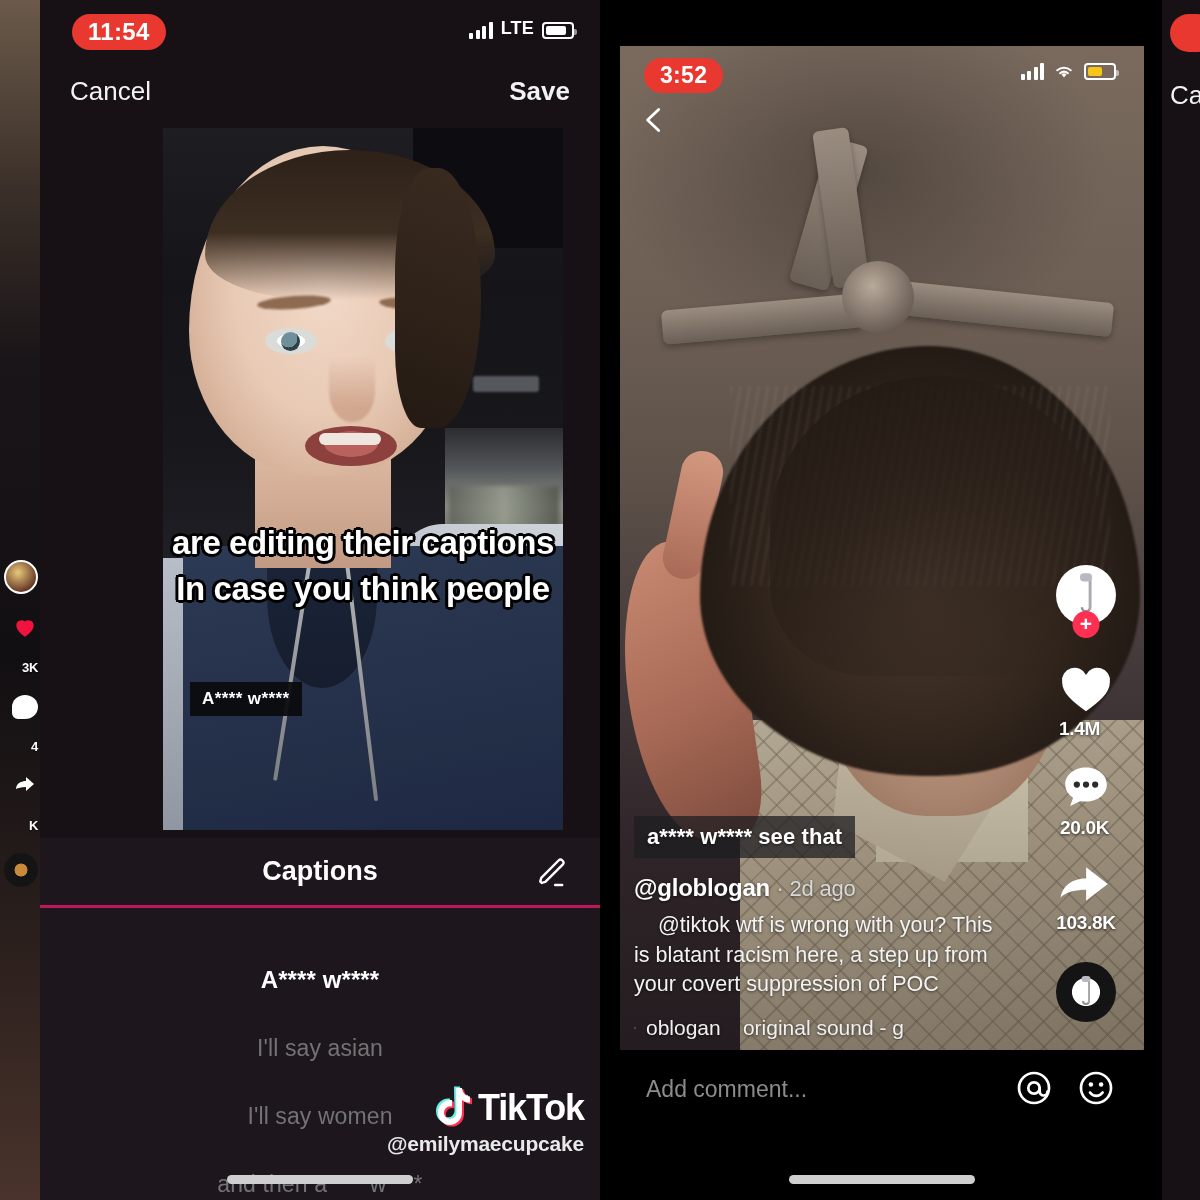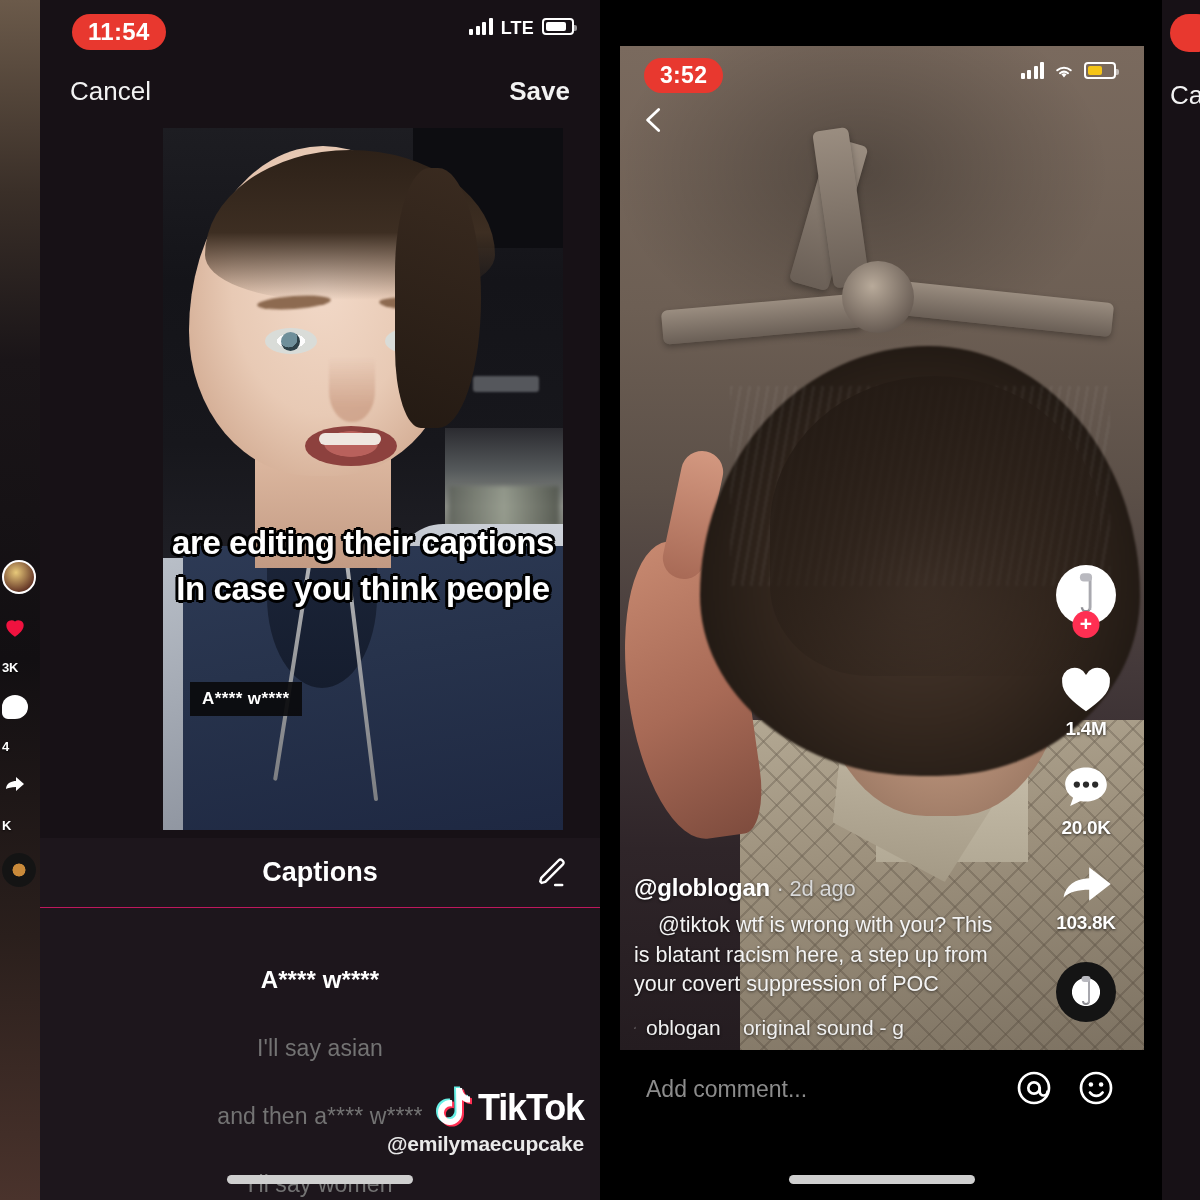--- a/index.html
+++ b/index.html
@@ -12,37 +12,37 @@
   .panel { position:absolute; top:0; height:1200px; overflow:hidden; }
 
   
   #sliver-left { left:0; width:40px; background:#050505; }
   .sliver-vid {
     position:absolute; inset:0;
     background:
       linear-gradient(180deg,#6b5a4a 0%,#3a2f28 16%,#1a1518 30%,#120f12 55%,#2a1f1c 78%,#4a332c 100%);
   }
   .sliver-rail { position:absolute; right:2px; top:560px; width:36px; color:#fff;
-                 display:flex; flex-direction:column; align-items:flex-start; gap:20px; }
+                 display:flex; flex-direction:column; align-items:flex-end; gap:20px; }
   .sliver-av { width:34px; height:34px; border-radius:50%; border:2px solid #fff;
                background:radial-gradient(circle at 40% 35%,#e8c97a,#6b3d2a 70%,#2a1510); }
   .sv-heart { width:26px; height:26px; }
   .sv-lbl { font-size:13px; font-weight:700; letter-spacing:-.3px; color:#fff;
             text-shadow:0 1px 2px rgba(0,0,0,.7); }
   .sv-bubble { width:26px; height:24px; background:#fff; border-radius:50% 50% 50% 6px; }
   .sliver-disc { width:34px;height:34px;border-radius:50%;
                  background:radial-gradient(circle at 50% 50%,#c98a3a 0 26%,#141414 28% 100%); }
 
   
   #phone-left { left:40px; width:560px; background:#171116; }
   .pl-status { position:relative; height:60px; }
   .time-pill { position:absolute; left:32px; top:14px; background:#e8382f; color:#fff;
                font-size:24px; font-weight:700; padding:4px 16px; border-radius:18px;
                letter-spacing:.3px; }
-  .status-right { position:absolute; right:26px; top:18px; display:flex; align-items:flex-start; gap:8px; }
+  .status-right { position:absolute; right:26px; top:18px; display:flex; align-items:flex-end; gap:8px; }
   .bars { display:flex; align-items:flex-end; gap:2.5px; height:17px; }
   .bars i { display:block; width:4px; background:#fff; border-radius:1px; }
   .bars i:nth-child(1){height:6px} .bars i:nth-child(2){height:9px}
   .bars i:nth-child(3){height:13px} .bars i:nth-child(4){height:17px}
   .net-label { font-size:18px; font-weight:700; color:#fff; letter-spacing:.2px; }
   .batt { position:relative; width:32px; height:17px; border:2px solid #fff; border-radius:4px; }
   .batt::after { content:""; position:absolute; right:-5px; top:4.5px; width:3px; height:6px;
                  background:rgba(255,255,255,.55); border-radius:0 2px 2px 0; }
   .batt .fill { position:absolute; left:2px; top:2px; bottom:2px; border-radius:2px; }
 
@@ -113,21 +113,21 @@
                  letter-spacing:-.4px; padding:0 4px;
                  text-shadow:
                    -2.4px -2.4px 0 #000, 2.4px -2.4px 0 #000,
                    -2.4px 2.4px 0 #000, 2.4px 2.4px 0 #000,
                    0 -3px 0 #000, 0 3px 0 #000, -3px 0 0 #000, 3px 0 0 #000; }
   .cap-chip { position:absolute; left:27px; top:554px; background:rgba(10,10,12,.92);
               color:#fff; font-size:17px; font-weight:600; padding:7px 12px; letter-spacing:.4px; }
 
   .cap-panel { position:absolute; left:0; right:0; top:838px; bottom:0; background:#1d161c; }
   .cap-head { position:relative; height:70px; display:flex; align-items:center;
-              justify-content:center; border-bottom:1px solid #be185d; }
+              justify-content:center; border-bottom:3px solid #be185d; }
   .cap-head .t { font-size:27px; font-weight:700; color:#fff; }
   .pencil { position:absolute; right:30px; top:18px; width:34px; height:34px; }
   .cap-list { padding-top:58px; text-align:center; }
   .cap-line { font-size:23px; color:#737373; margin-bottom:41px; letter-spacing:.1px; }
   .cap-line.active { color:#fff; font-weight:700; font-size:24px; }
 
   .tt-wm { position:absolute; right:16px; bottom:44px; text-align:right; }
   .tt-row { display:flex; align-items:center; justify-content:flex-end; gap:6px; }
   .tt-word { font-size:36px; font-weight:700; color:#fff; letter-spacing:-1.1px; }
   .tt-handle { font-size:21px; font-weight:700; color:#e9e9e9; margin-top:2px; letter-spacing:-.2px;text-align:center; }
@@ -211,21 +211,21 @@
   .msound .gapper { display:inline-block; width:22px; }
 
   .pm-rail { position:absolute; right:12px; bottom:178px; width:92px; z-index:6;
              display:flex; flex-direction:column; align-items:center; }
   .av-wrap { position:relative; width:60px; height:60px; margin-bottom:38px; }
   .avatar { width:60px; height:60px; border-radius:50%; background:#fff;
             display:flex; align-items:center; justify-content:center; overflow:hidden; }
   .follow { position:absolute; left:50%; transform:translateX(-50%); bottom:-13px;
             width:27px; height:27px; border-radius:50%; background:#ff2f52;
             color:#fff; font-size:21px; line-height:25px; text-align:center; font-weight:700; }
-  .rail-item { display:flex; flex-direction:column; align-items:center; margin-bottom:22px; }
+  .rail-item { display:flex; flex-direction:column; align-items:flex-start; margin-bottom:22px; }
   .rail-lbl { margin-top:5px; font-size:19px; font-weight:700; color:#fff;
               text-shadow:0 1px 3px rgba(0,0,0,.75); letter-spacing:-.3px; }
   .disc { width:60px; height:60px; border-radius:50%; margin-top:6px;
           background:radial-gradient(circle at 50% 50%,#ffffff 0 32%,#141414 34% 100%);
           display:flex; align-items:center; justify-content:center; }
 
   .pm-comment { position:absolute; left:8px; right:0; bottom:0; height:150px; background:#000;
                 z-index:7; }
   .cm-ph { position:absolute; left:26px; top:26px; font-size:23px; color:#8c8c8c; }
   .cm-icons { position:absolute; right:30px; top:20px; display:flex; gap:26px; }
@@ -320,22 +320,22 @@
       <div class="cap-head">
         <div class="t">Captions</div>
         <svg class="pencil" viewBox="0 0 24 24">
           <path d="M4 19l2.6-.7L19 5.9a1.6 1.6 0 0 0 0-2.3l-.6-.6a1.6 1.6 0 0 0-2.3 0L3.7 15.4 3 18z" fill="none" stroke="#fff" stroke-width="1.7" stroke-linejoin="round"></path>
           <path d="M13.5 20.5h5" stroke="#fff" stroke-width="1.7" stroke-linecap="round"></path>
         </svg>
       </div>
       <div class="cap-list">
         <div class="cap-line active">A**** w****</div>
         <div class="cap-line">I'll say asian</div>
+        <div class="cap-line">I'll say women</div>
         <div class="cap-line">and then a**** w****</div>
-        <div class="cap-line">I'll say women</div>
       </div>
 
       <div class="tt-wm">
         <div class="tt-row">
           <svg width="40" height="44" viewBox="0 0 40 44">
             <path d="M24 2h6c.6 5 3.4 8 8 8.6v6c-3.2 0-6.1-1-8-2.6v12.6c0 7-5.4 12.4-12.2 12.4S6 33.6 6 26.6 11.4 14 18.2 14c.7 0 1.3 0 1.9.2v6.4a6 6 0 0 0-1.9-.3 6.3 6.3 0 1 0 6.3 6.3z" fill="#69f0e6" transform="translate(-2,-1.6)"></path>
             <path d="M24 2h6c.6 5 3.4 8 8 8.6v6c-3.2 0-6.1-1-8-2.6v12.6c0 7-5.4 12.4-12.2 12.4S6 33.6 6 26.6 11.4 14 18.2 14c.7 0 1.3 0 1.9.2v6.4a6 6 0 0 0-1.9-.3 6.3 6.3 0 1 0 6.3 6.3z" fill="#ff2f52" transform="translate(2,1.6)"></path>
             <path d="M24 2h6c.6 5 3.4 8 8 8.6v6c-3.2 0-6.1-1-8-2.6v12.6c0 7-5.4 12.4-12.2 12.4S6 33.6 6 26.6 11.4 14 18.2 14c.7 0 1.3 0 1.9.2v6.4a6 6 0 0 0-1.9-.3 6.3 6.3 0 1 0 6.3 6.3z" fill="#fff"></path>
           </svg>
           <span class="tt-word">TikTok</span>
@@ -393,20 +393,21 @@
           <div class="fill" style="width:14px;background:#f5c518"></div>
         </div>
       </div>
     </div>
 
     <svg class="pm-back" viewBox="0 0 24 24">
       <path d="M16 3L6.5 12 16 21" fill="none" stroke="#fff" stroke-width="2.4" stroke-linecap="round" stroke-linejoin="round"></path>
     </svg>
 
     <div class="pm-meta">
+      <div class="mchip">a**** w**** see that</div>
       <div class="mhandle">
         <span>@globlogan</span>
         <span class="ago">· 2d ago</span>
       </div>
       <div class="mdesc">
         <b>@tiktok</b><span> wtf is wrong with you? This is blatant racism here, a step up from your covert suppression of POC</span>
       </div>
       <div class="msound">
         <svg width="20" height="22" viewBox="0 0 20 22">
           <path d="M7 16.5V4.4l10-2v11.3" fill="none" stroke="#fff" stroke-width="1.7"></path>

